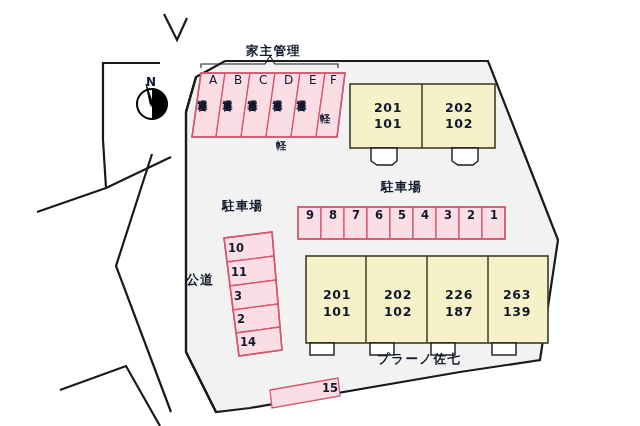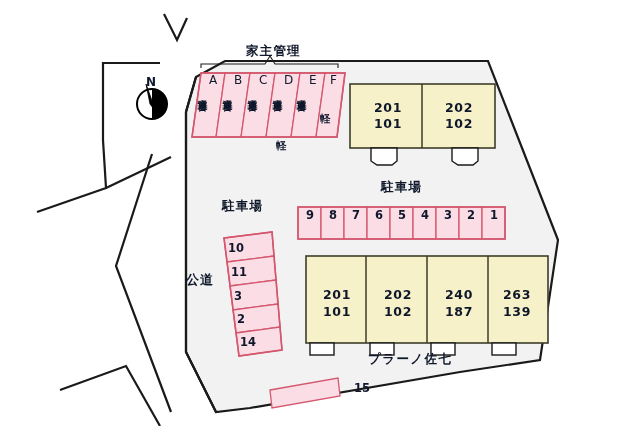--- a/index.html
+++ b/index.html
@@ -187,22 +187,22 @@
   <div class="lbl lbl-stallnum" style="left:234px; top:290px;">3</div>
   <div class="lbl lbl-stallnum" style="left:237px; top:313px;">2</div>
   <div class="lbl lbl-stallnum" style="left:240px; top:336px;">14</div>
 
   <div class="lbl lbl-road" style="left:186px; top:273px;">公道</div>
 
   <div class="lbl lbl-unit" style="left:315px; top:288px; width:44px;">201</div>
   <div class="lbl lbl-unit" style="left:315px; top:305px; width:44px;">101</div>
   <div class="lbl lbl-unit" style="left:376px; top:288px; width:44px;">202</div>
   <div class="lbl lbl-unit" style="left:376px; top:305px; width:44px;">102</div>
-  <div class="lbl lbl-unit" style="left:437px; top:288px; width:44px;">240</div>
+  <div class="lbl lbl-unit" style="left:437px; top:288px; width:44px;">226</div>
   <div class="lbl lbl-unit" style="left:437px; top:305px; width:44px;">187</div>
   <div class="lbl lbl-unit" style="left:495px; top:288px; width:44px;">263</div>
   <div class="lbl lbl-unit" style="left:495px; top:305px; width:44px;">139</div>
 
-  <div class="lbl lbl-bldgname" style="left:368px; top:352px;">プラーノ佐七</div>
-
-  <div class="lbl lbl-stallnum" style="left:354px; top:382px;">15</div>
+  <div class="lbl lbl-bldgname" style="left:377px; top:352px;">プラーノ佐七</div>
+
+  <div class="lbl lbl-stallnum" style="left:322px; top:382px;">15</div>
 
 </div>
 
 </body></html>

